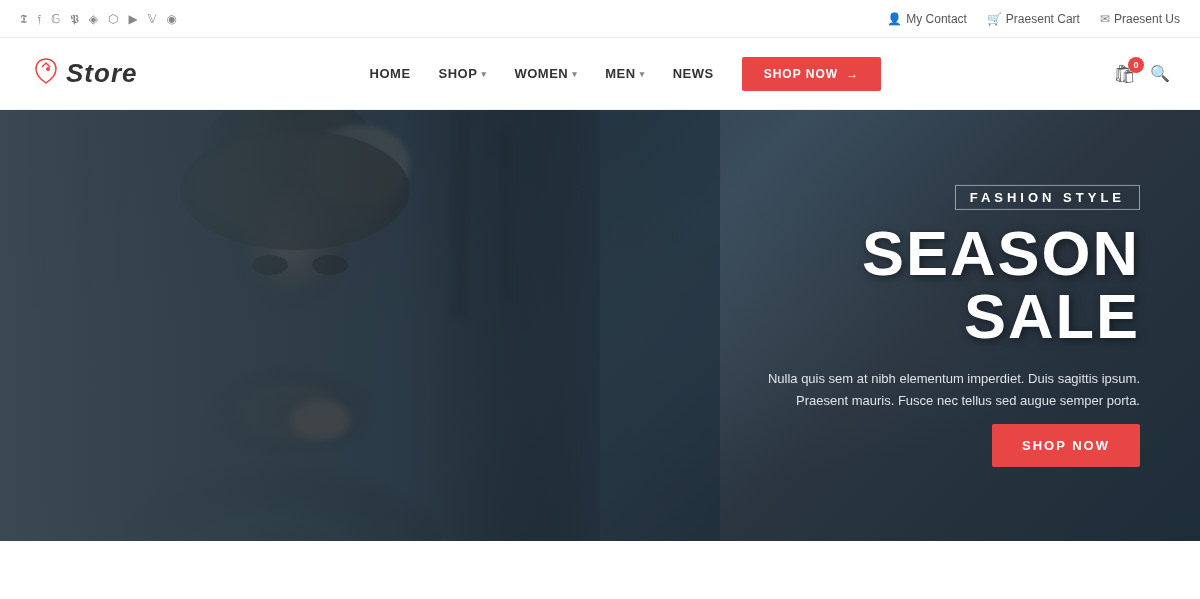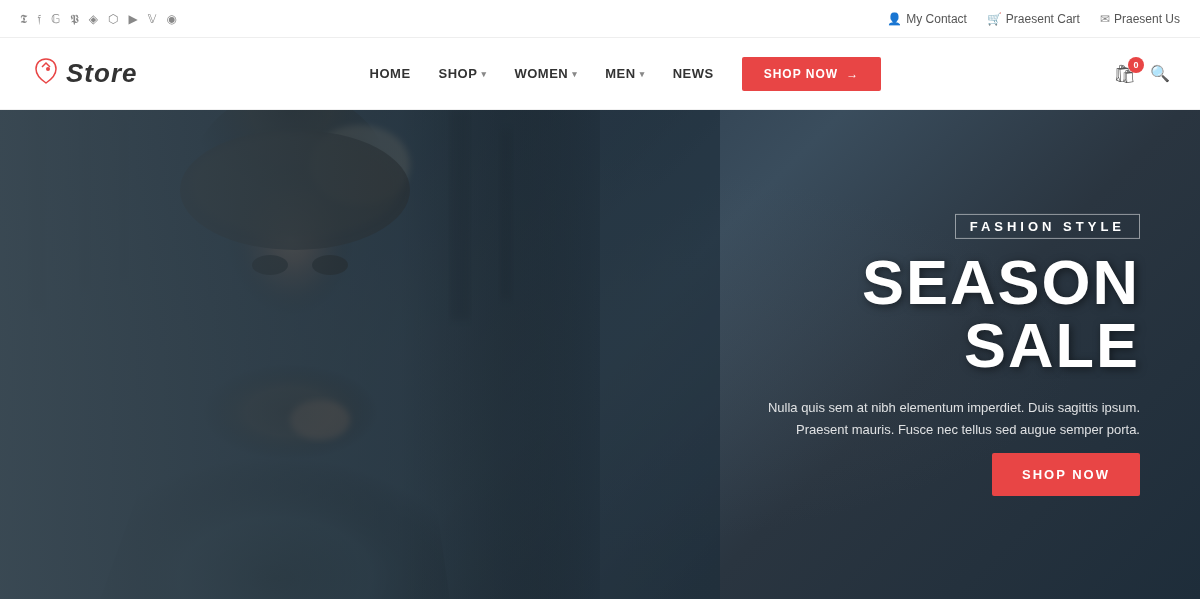--- a/index.html
+++ b/index.html
@@ -143,21 +143,21 @@
     }
     .search-icon {
       font-size: 16px;
       color: #555;
       cursor: pointer;
     }
 
     
     .hero {
       width: 1200px;
-      height: 489px;
+      height: 431px;
       position: relative;
       overflow: hidden;
       background: #2a3a4a;
     }
     .hero-bg {
       position: absolute;
       inset: 0;
       background:
         radial-gradient(ellipse at 35% 50%, rgba(80,90,100,0.3) 0%, transparent 60%),
         linear-gradient(135deg, #1a2535 0%, #2d3d4d 30%, #3a4d5d 50%, #2a3540 70%, #1e2d3a 100%);

